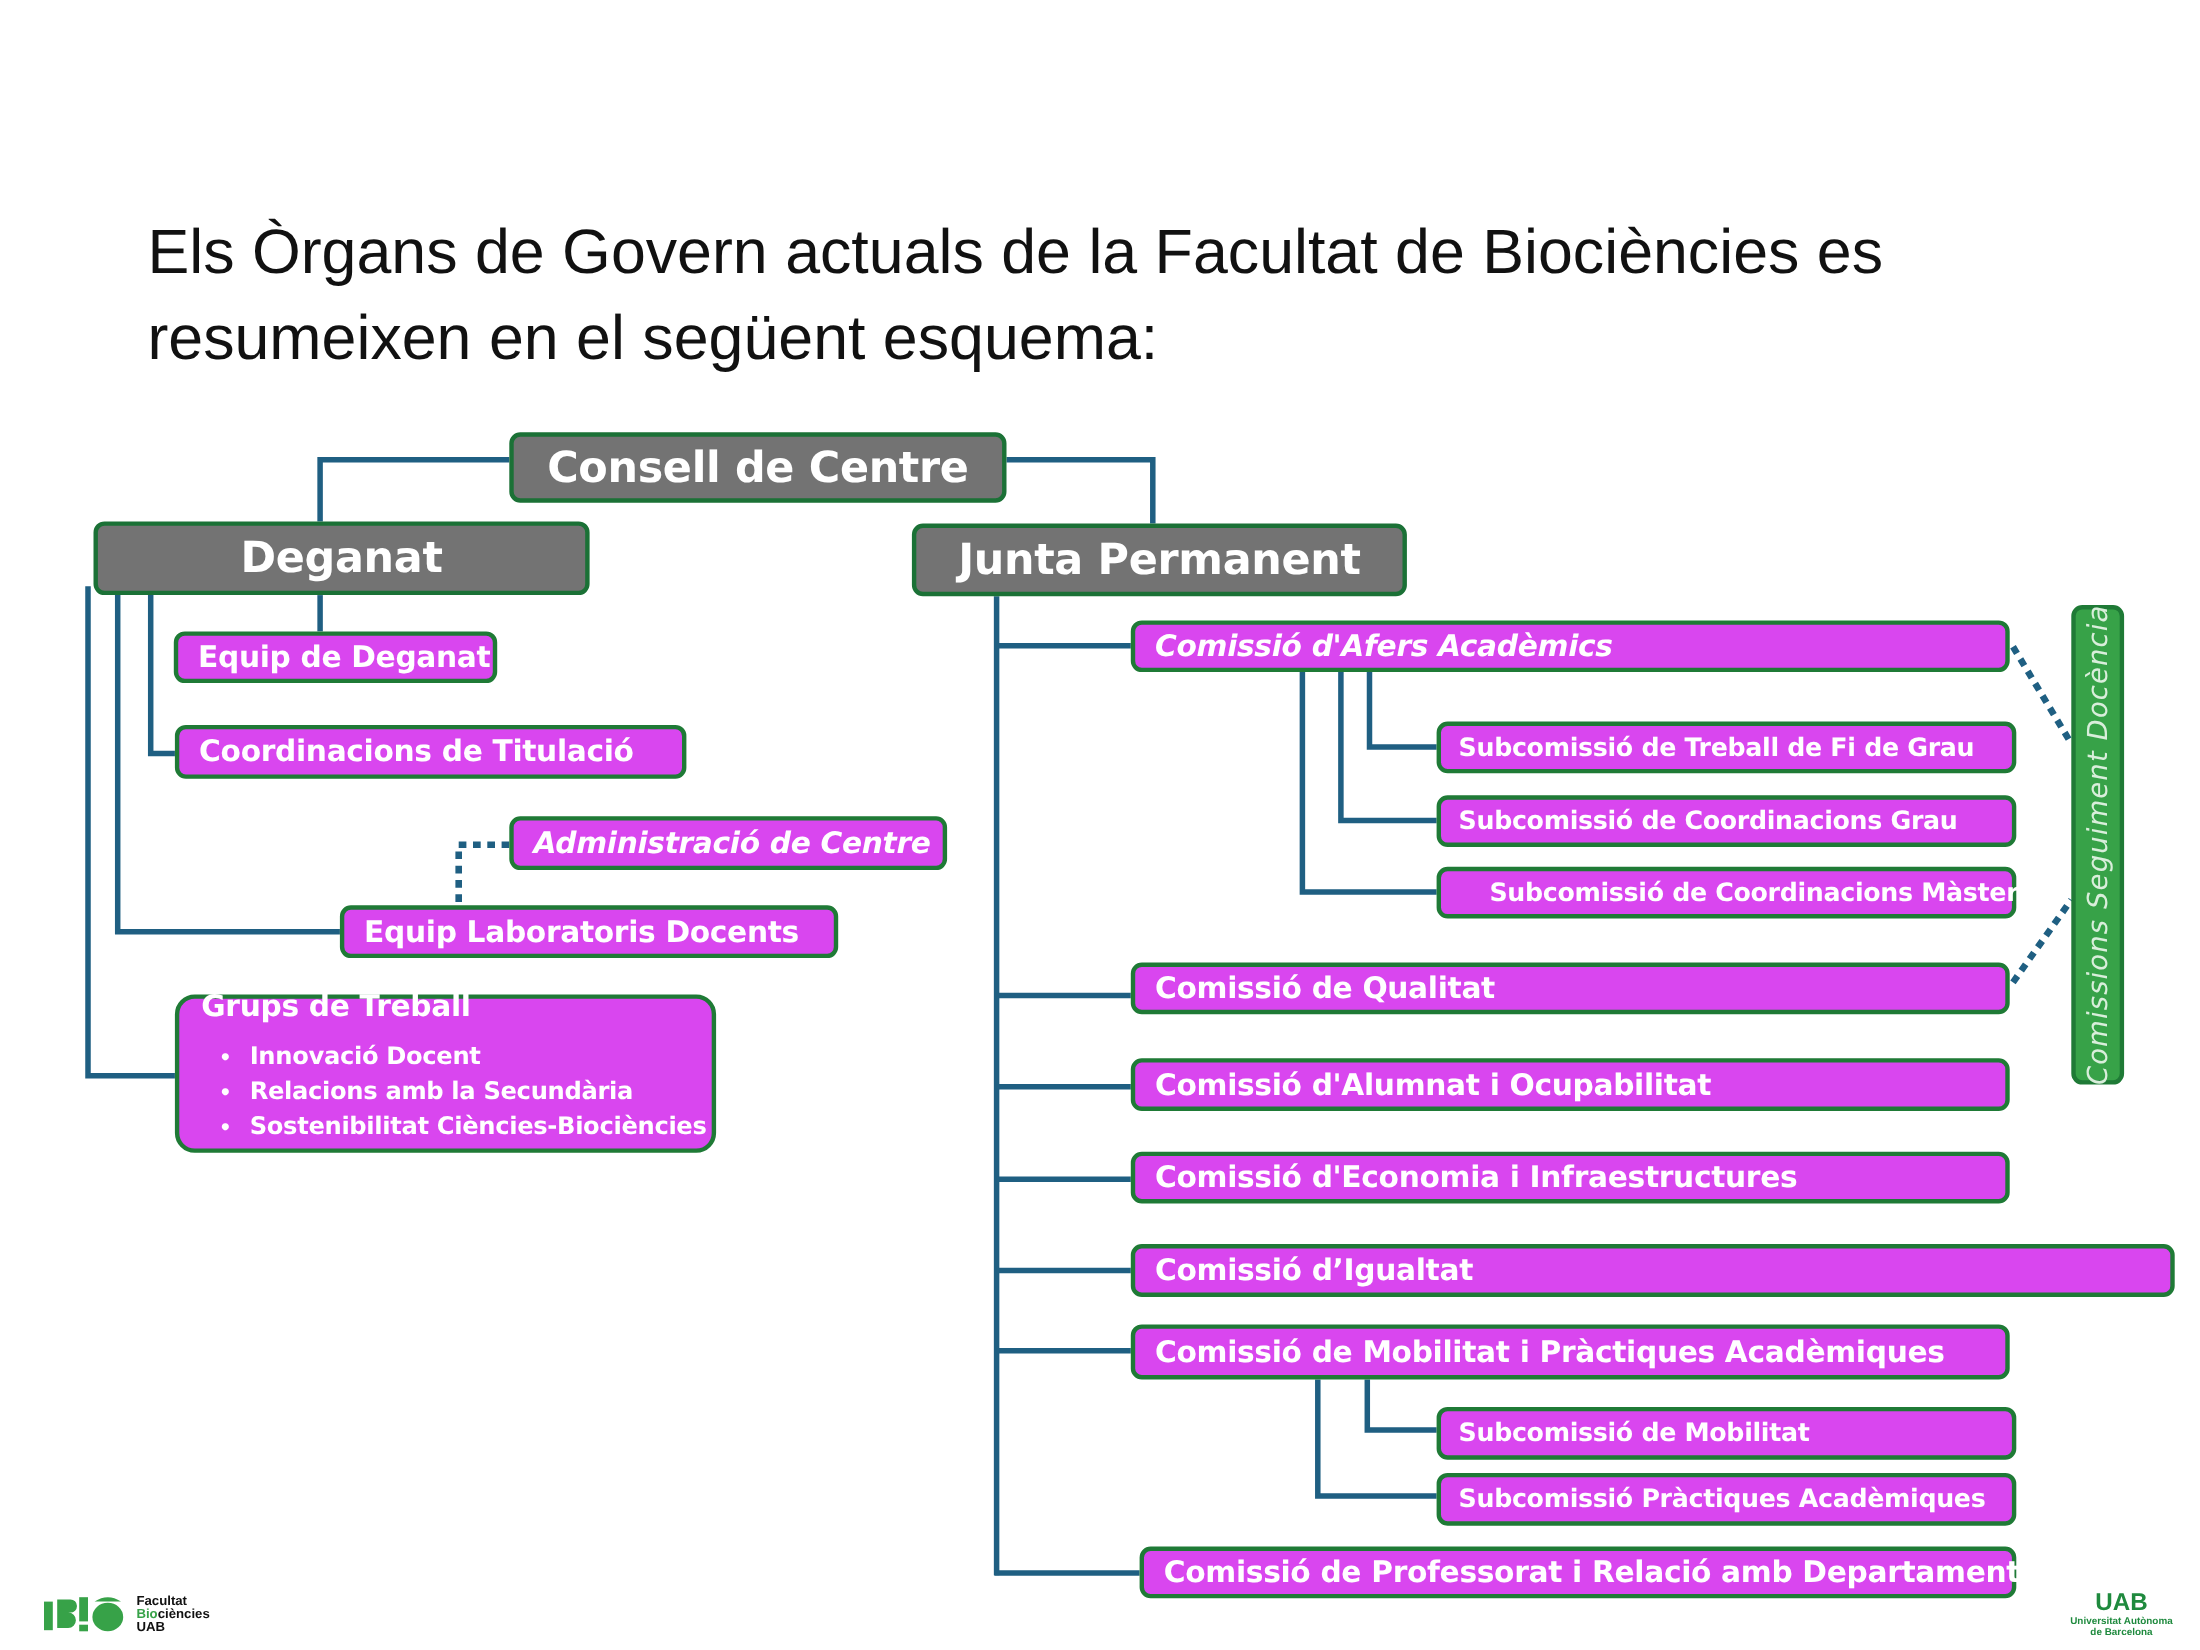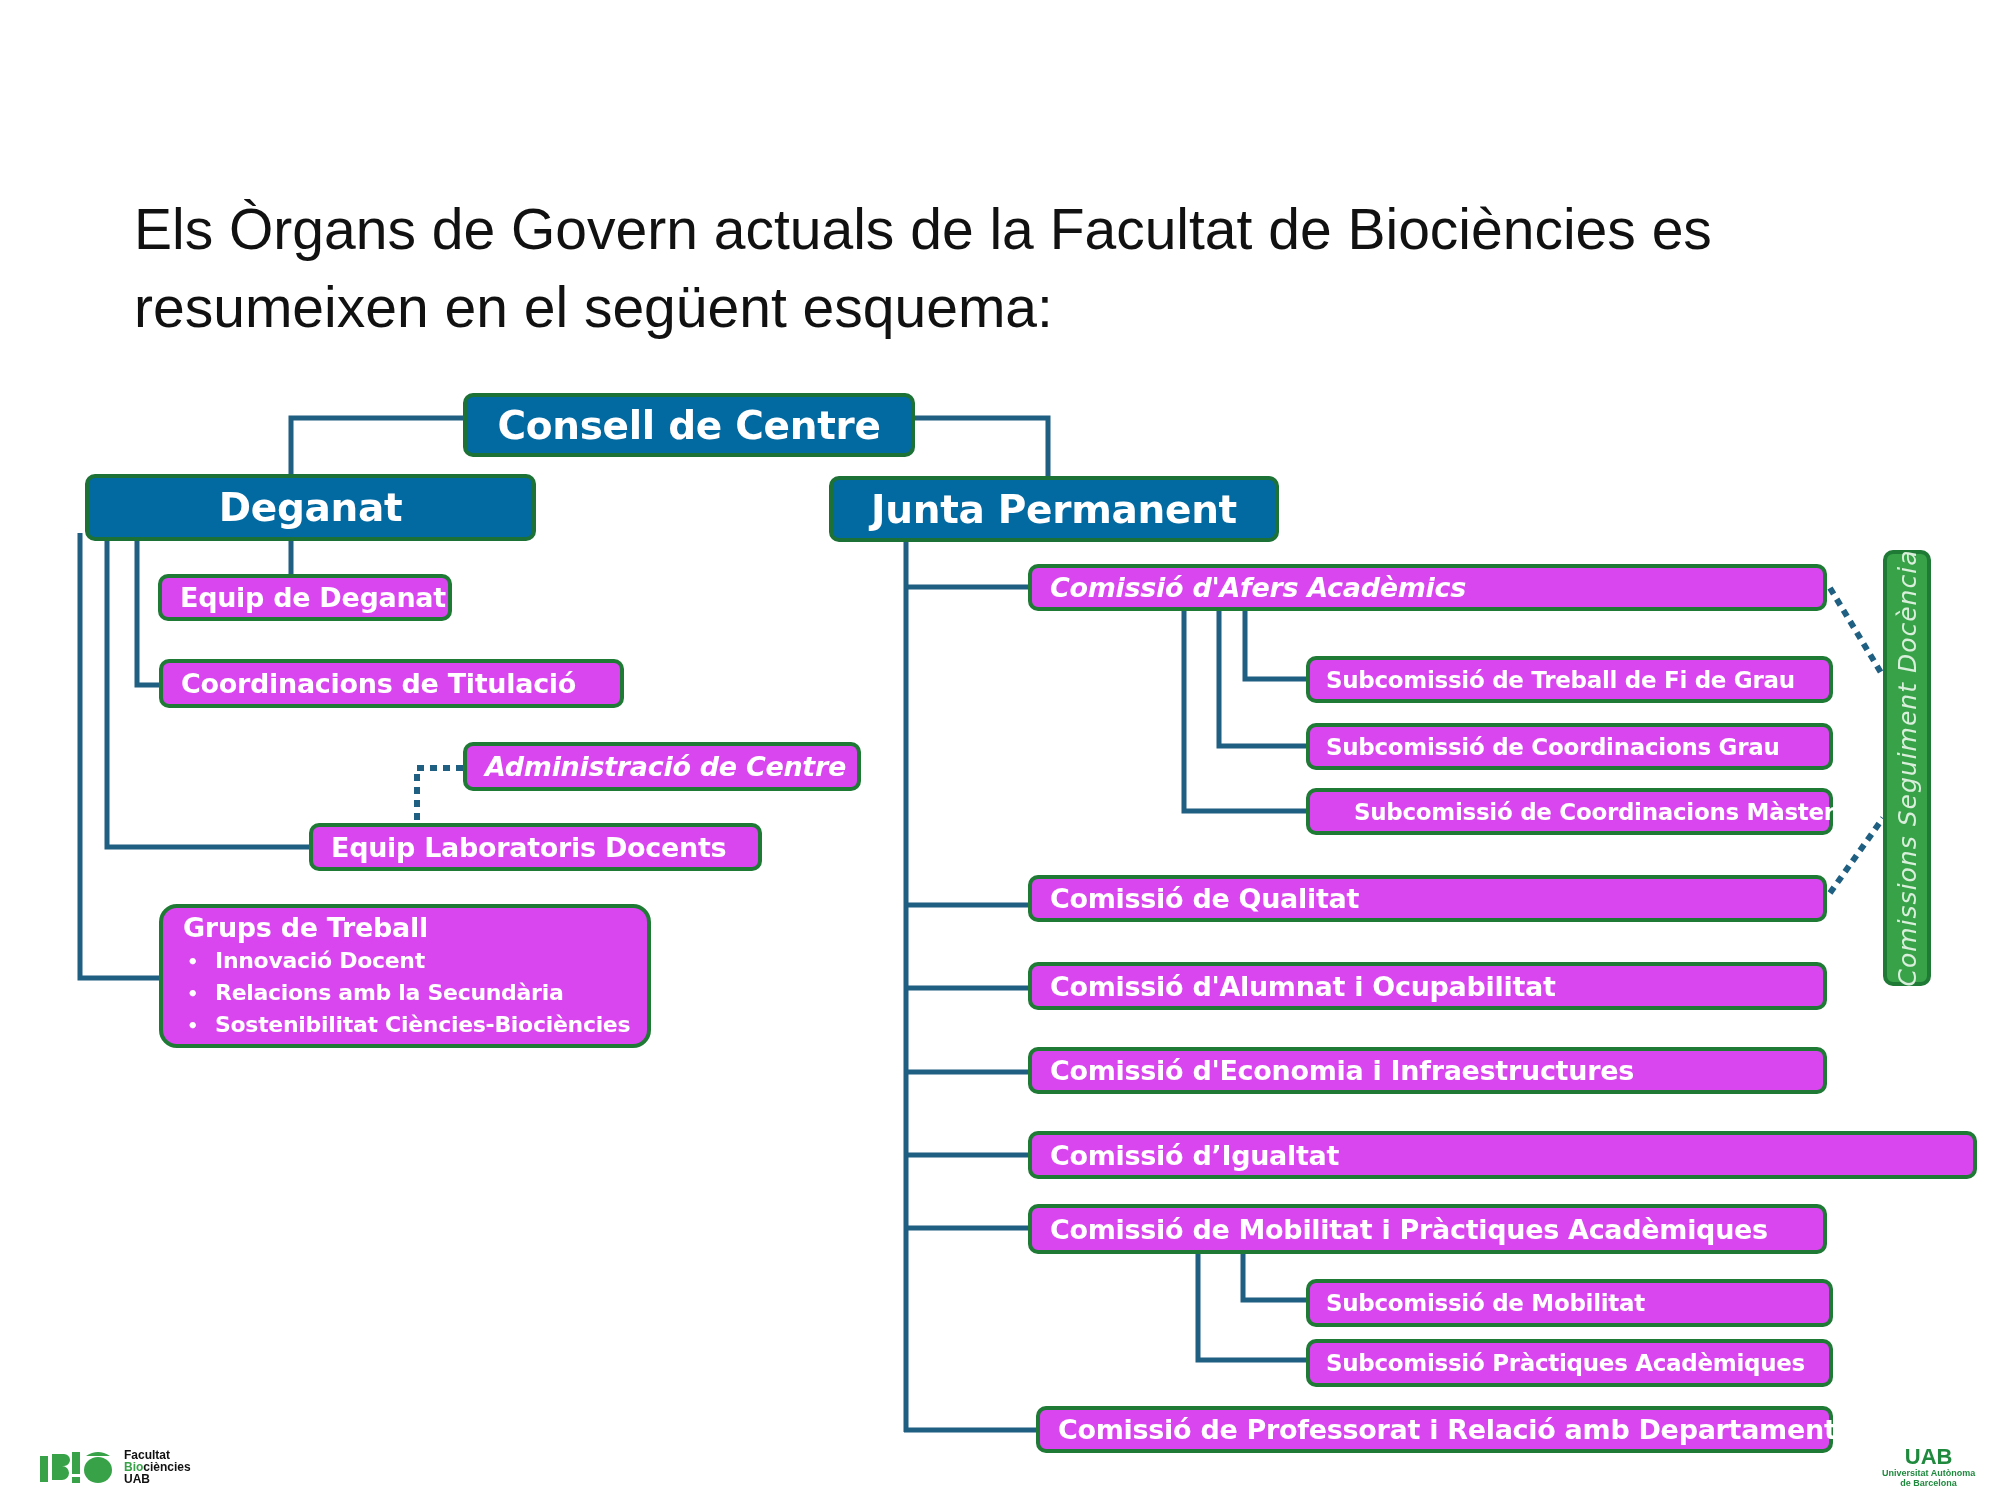--- a/index.html
+++ b/index.html
@@ -13,28 +13,28 @@
     font-family: "Liberation Sans", "DejaVu Sans", sans-serif;
     font-size: 57px; line-height: 78px; color: #111111; margin-top: 32px;
   }
   .box {
     position: absolute; box-sizing: border-box;
     background: #d946ef; border: 4px solid #1f7a36; border-radius: 10px;
     color: #ffffff; font-weight: bold; display: flex; align-items: center;
     white-space: nowrap; letter-spacing: -0.3px;
     font-family: "DejaVu Sans", "Liberation Sans", sans-serif;
   }
-  .box.dark { background: #0369a1; border-color: #1b7136; justify-content: center; }
+  .box.dark { background: #737373; border-color: #1b7136; justify-content: center; }
   .box.l1 { font-size: 39px; }
   .box.l2 { font-size: 27px; padding-left: 18px; }
   .box.sub { font-size: 23px; padding-left: 16px; }
   .box.italic { font-style: italic; }
   .grups { flex-direction: column; align-items: flex-start; justify-content: center; padding-left: 20px; border-radius: 18px; }
   .grups .head { font-size: 27px; margin-bottom: 2px; }
-  .grups ul { margin: 0; padding: 0 0 0 4px; list-style: none; }
+  .grups ul { margin: 12px; padding: 0 0 0 4px; list-style: none; }
   .grups li { font-size: 22px; line-height: 31px; }
   .grups li::before { content: "\2022"; display: inline-block; width: 28px; font-size: 18px; }
   .vert {
     position: absolute; box-sizing: border-box; left: 1883px; top: 550px; width: 48px; height: 436px;
     background: #37a248; border: 4px solid #1f7a36; border-radius: 10px;
   }
   .vert span {
     position: absolute; left: 50%; top: 50%; transform: translate(-50%, -50%) rotate(-90deg);
     white-space: nowrap; color: #d9eedb; font-style: italic; font-size: 25px; letter-spacing: 1px;
     font-family: "DejaVu Sans", "Liberation Sans", sans-serif;

